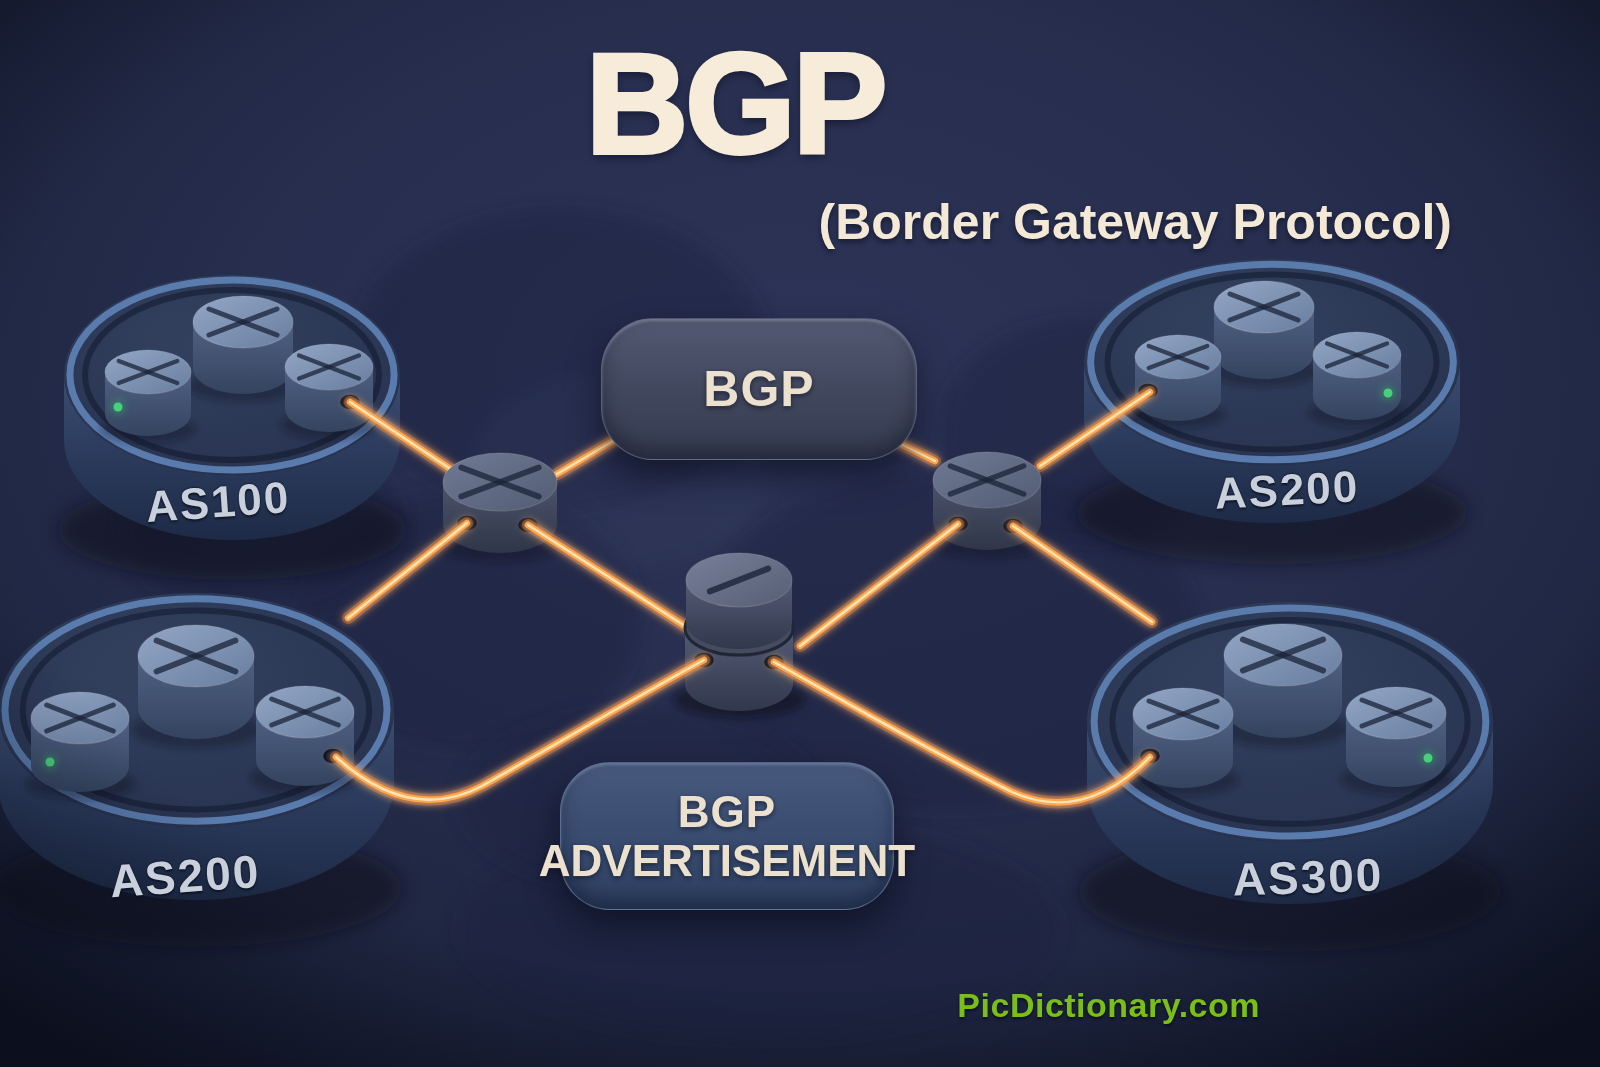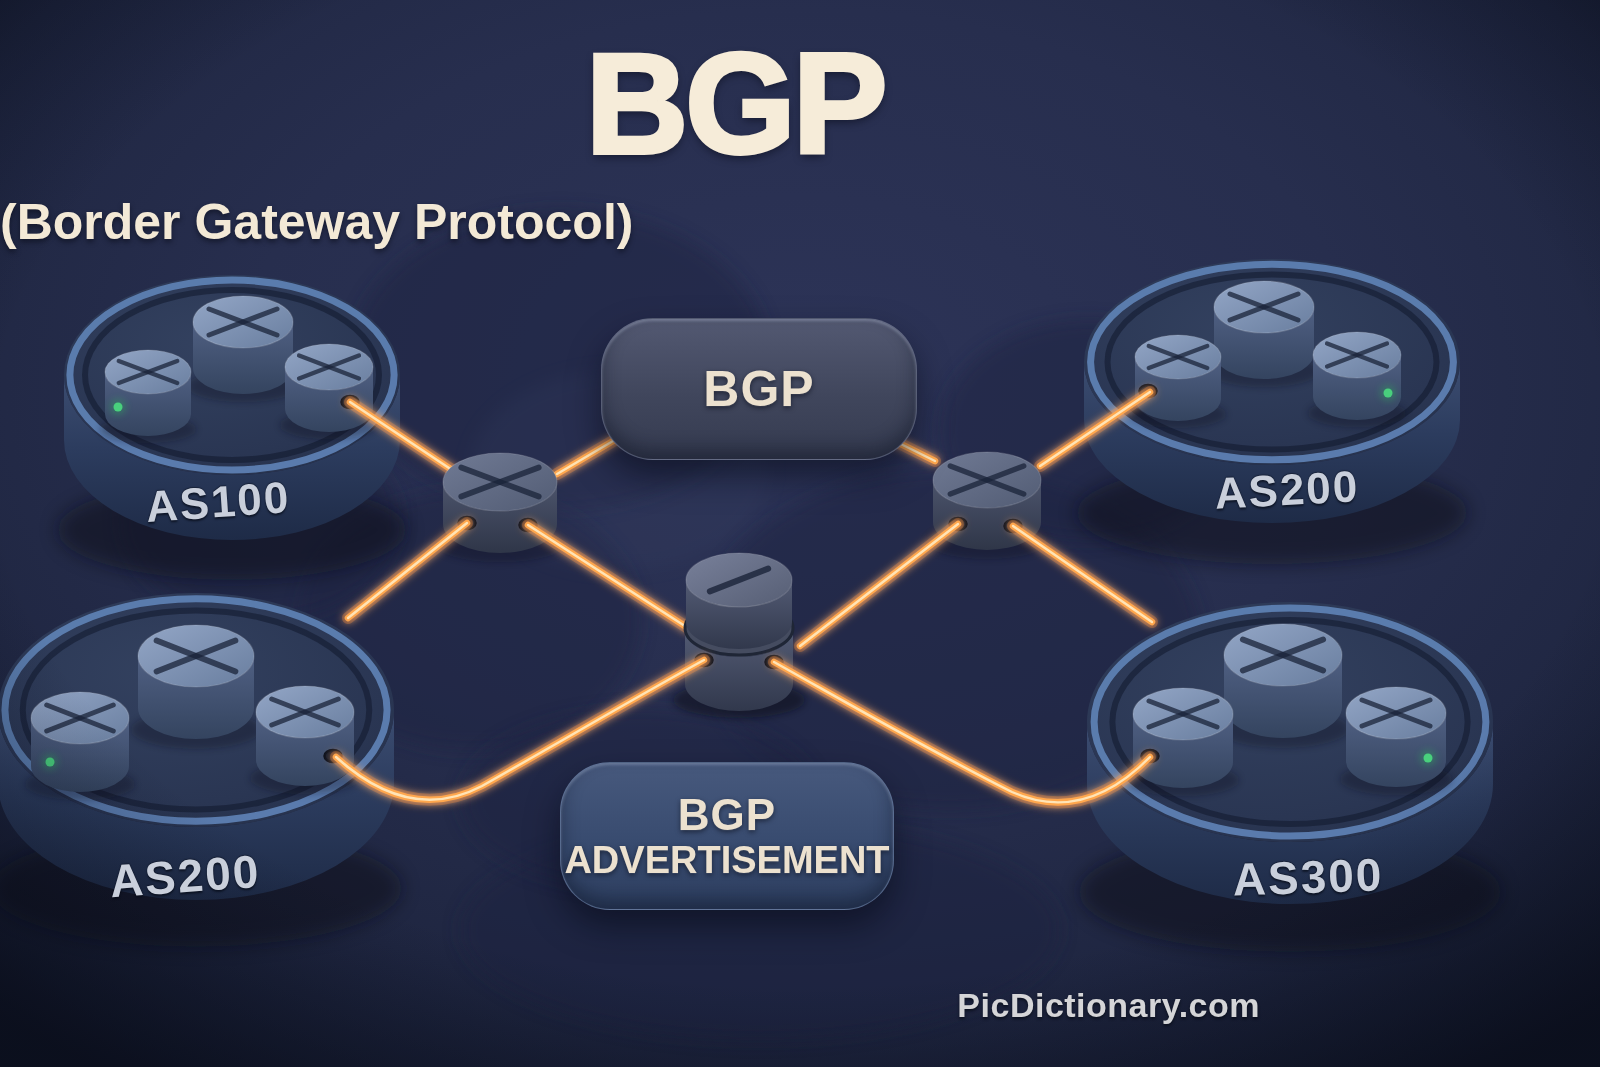--- a/index.html
+++ b/index.html
@@ -4,53 +4,53 @@
 <style>
   html,body{margin:0;padding:0;background:#10141f;}
   .stage{position:relative;width:1600px;height:1067px;overflow:hidden;
          font-family:"Liberation Sans",sans-serif;background:#242b48;}
   .stage svg{position:absolute;left:0;top:0;}
   .overlay{position:absolute;left:0;top:0;width:1300px;height:1067px;pointer-events:none;border-radius:23px;}
   .title{position:absolute;left:0;top:22px;width:1470px;text-align:center;
          font-size:142px;font-weight:700;letter-spacing:-3px;color:#f6ecd9;
          -webkit-text-stroke:4px #f6ecd9;
          text-shadow:0 4px 8px rgba(5,8,18,.55);}
-  .subtitle{position:absolute;left:0;top:193px;width:1452px;text-align:left;
+  .subtitle{position:absolute;left:0;top:193px;width:1452px;text-align:right;
          font-size:50px;font-weight:700;color:#f3e9d6;
          text-shadow:0 3px 5px rgba(5,8,18,.5);}
   .badge{position:absolute;display:flex;flex-direction:column;align-items:center;
          justify-content:center;text-align:center;color:#ece1cf;font-weight:700;
          line-height:1.12;}
   .badge span{text-shadow:0 2px 5px rgba(8,12,24,.6),0 1px 0 rgba(255,255,255,.10);}
   .badge-update{left:601px;top:318px;width:314px;height:140px;border-radius:52px;
          background:linear-gradient(180deg,#535972 0%,#40465c 55%,#353b50 100%);
          border:1px solid rgba(128,138,164,.38);
          box-shadow:0 16px 32px rgba(6,10,22,.55),
                     inset 0 2px 3px rgba(205,215,240,.30),
                     inset 0 -9px 18px rgba(10,14,28,.42);}
   .badge-update .l1,.badge-update .l2{font-size:50px;letter-spacing:1px;}
   .badge-adv{left:560px;top:762px;width:332px;height:146px;border-radius:50px;
          background:linear-gradient(180deg,#47597d 0%,#384b6f 55%,#2e3f60 100%);
          border:1px solid rgba(140,160,195,.38);
          box-shadow:0 16px 32px rgba(6,10,22,.55),
                     inset 0 2px 3px rgba(205,220,245,.28),
                     inset 0 -9px 18px rgba(8,14,30,.42);}
   .badge-adv .l1{font-size:44px;letter-spacing:1px;}
-  .badge-adv .l2{font-size:38px;letter-spacing:0px;}
+  .badge-adv .l2{font-size:44px;letter-spacing:0px;}
   .as-label{position:absolute;width:190px;text-align:center;font-weight:700;
          color:#c9cfdb;letter-spacing:2px;
          text-shadow:0 2px 2px rgba(5,9,20,.65),0 -1px 1px rgba(10,16,30,.5);}
   .as-label.t{font-size:44px;}
   .as-label.b{font-size:46px;}
   .lbl-as100{left:123px;top:477px;transform:rotate(-4deg);}
   .lbl-as200-top{left:1192px;top:465px;transform:rotate(-3deg);}
   .lbl-as200-bottom{left:90px;top:849px;transform:rotate(-4deg);}
   .lbl-as300{left:1213px;top:850px;transform:rotate(-2deg);}
   .watermark{position:absolute;right:40px;top:986px;font-size:34px;font-weight:700;
-         color:#e5e5e5;opacity:.92;letter-spacing:.5px;
+         color:#84cc16;opacity:.92;letter-spacing:.5px;
          text-shadow:0 2px 3px rgba(4,8,16,.7);}
 </style>
 </head>
 <body>
 
 <div class="stage">
 
   <svg id="scene" width="1600" height="1067" viewBox="0 0 1600 1067">
     <defs>
       <radialGradient id="bgGrad" cx="50%" cy="36%" r="78%">

